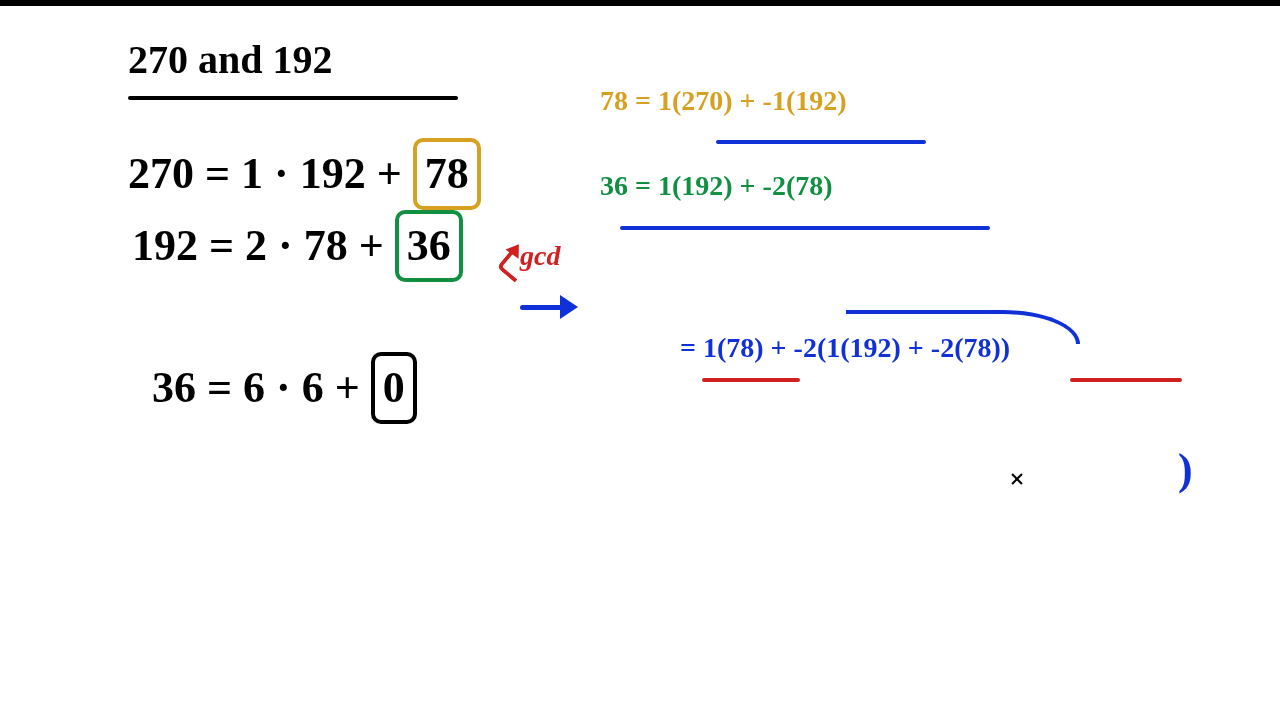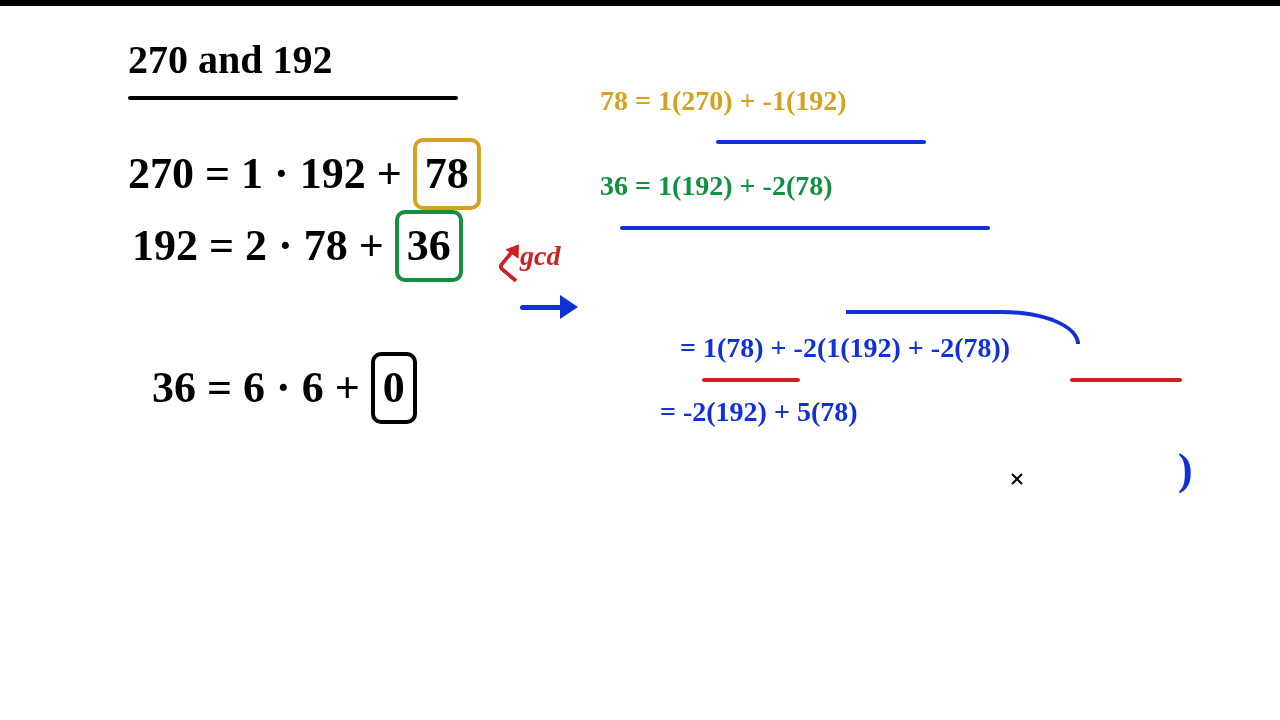--- a/index.html
+++ b/index.html
@@ -174,20 +174,19 @@
   <div class="bline" style="left:620px; top:226px; width:370px;"></div>
 
 
   <div class="hw blue s40" style="left:660px; top:332px;margin-left:20px;">  = 1(78) + -2(1(192) + -2(78))</div>
 
   <div class="curve" style="left:846px; top:310px; width:230px; height:30px;"></div>
 
   <div class="uline" style="left:702px; top:378px; width:98px;"></div>
   <div class="uline" style="left:1070px; top:378px; width:112px;"></div>
 
-  <div class="hw blue s40" style="left:660px; top:396px;">  = -2(192) + 5(78)</div>
 
 
   <div class="hw blue s44" style="left:1178px; top:444px;">)</div>
 
   <div class="cursor" style="left:1010px; top:472px;"></div>
 
 </div>
 
 </body></html>

